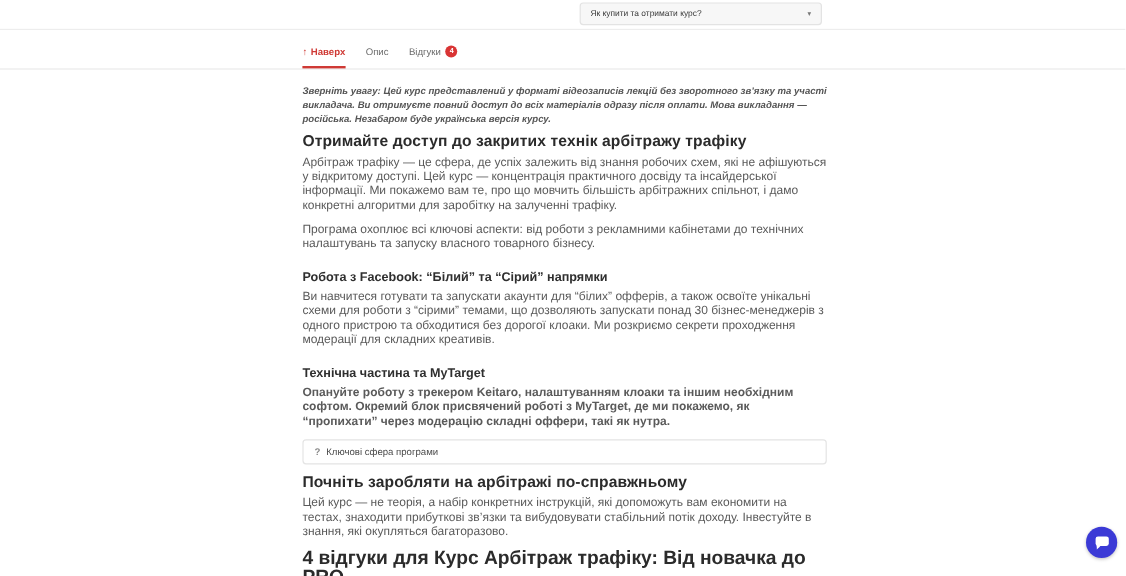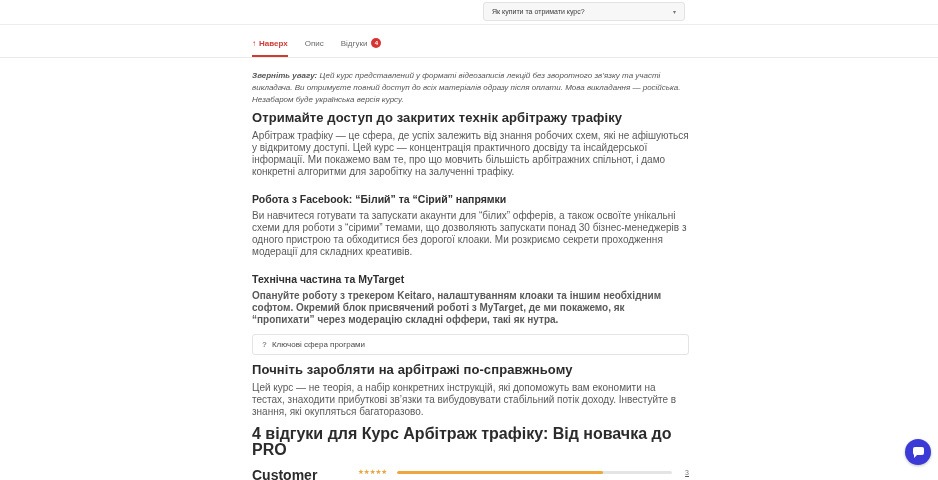--- a/index.html
+++ b/index.html
@@ -35,21 +35,21 @@
   }
   .tab.active { color: #cf3a35; border-bottom-color: #cf3a35; font-weight: bold; }
   .badge {
     display: inline-flex; align-items: center; justify-content: center;
     width: 10px; height: 10px; border-radius: 50%; background: #d93434;
     color: #fff; font-size: 6px; font-weight: bold; margin-left: 1px;
   }
 
   
   .content { padding: 12px 0 0 252px; width: 689px; }
-  .notice { font-size: 8px; font-style: italic; color: #555; line-height: 12px; margin-bottom: 5px; }
+  .notice { font-size: 8px; font-style: italic; color: #555; line-height: 12px; margin-bottom: 5px; font-weight: bold; }
   .notice b { font-style: italic; }
   h2.sec { font-size: 13px; line-height: 14px; color: #2b2b2b; margin: 0 0 5px; letter-spacing: .1px; }
   h3.sec { font-size: 10.5px; line-height: 11px; color: #2f2f2f; margin: 16px 0 5px; }
   p.sec { font-size: 10px; line-height: 12px; color: #5a5a5a; margin: 0 0 8px; }
   p.tight { margin-bottom: 8px; font-weight: bold; }
 
   .accordion {
     display: flex; align-items: center; gap: 5px; width: 100%;
     border: 1px solid #e4e4e4; border-radius: 3px; background: #fff;
     padding: 5px 9px; font-size: 8px; color: #4a4a4a; text-align: left;
@@ -110,20 +110,21 @@
     <span class="badge">4</span>
   </a>
 </nav>
 
 <main class="content">
   <p class="notice"><b>Зверніть увагу:</b> <span>Цей курс представлений у форматі відеозаписів лекцій без зворотного зв’язку та участі викладача. Ви отримуєте повний доступ до всіх матеріалів одразу після оплати. Мова викладання — російська. Незабаром буде українська версія курсу.</span></p>
 
   <h2 class="sec">Отримайте доступ до закритих технік арбітражу трафіку</h2>
   <p class="sec">Арбітраж трафіку — це сфера, де успіх залежить від знання робочих схем, які не афішуються у відкритому доступі. Цей курс — концентрація практичного досвіду та інсайдерської інформації. Ми покажемо вам те, про що мовчить більшість арбітражних спільнот, і дамо конкретні алгоритми для заробітку на залученні трафіку.</p>
 
+  <p class="sec">Програма охоплює всі ключові аспекти: від роботи з рекламними кабінетами до технічних налаштувань та запуску власного товарного бізнесу.</p>
 
   <h3 class="sec">Робота з Facebook: “Білий” та “Сірий” напрямки</h3>
   <p class="sec">Ви навчитеся готувати та запускати акаунти для “білих” офферів, а також освоїте унікальні схеми для роботи з “сірими” темами, що дозволяють запускати понад 30 бізнес-менеджерів з одного пристрою та обходитися без дорогої клоаки. Ми розкриємо секрети проходження модерації для складних креативів.</p>
 
   <h3 class="sec">Технічна частина та MyTarget</h3>
   <p class="sec tight">Опануйте роботу з трекером Keitaro, налаштуванням клоаки та іншим необхідним софтом. Окремий блок присвячений роботі з MyTarget, де ми покажемо, як “пропихати” через модерацію складні оффери, такі як нутра.</p>
 
   <button class="accordion">
     <span class="q">?</span>
     <span>Ключові сфера програми</span>

